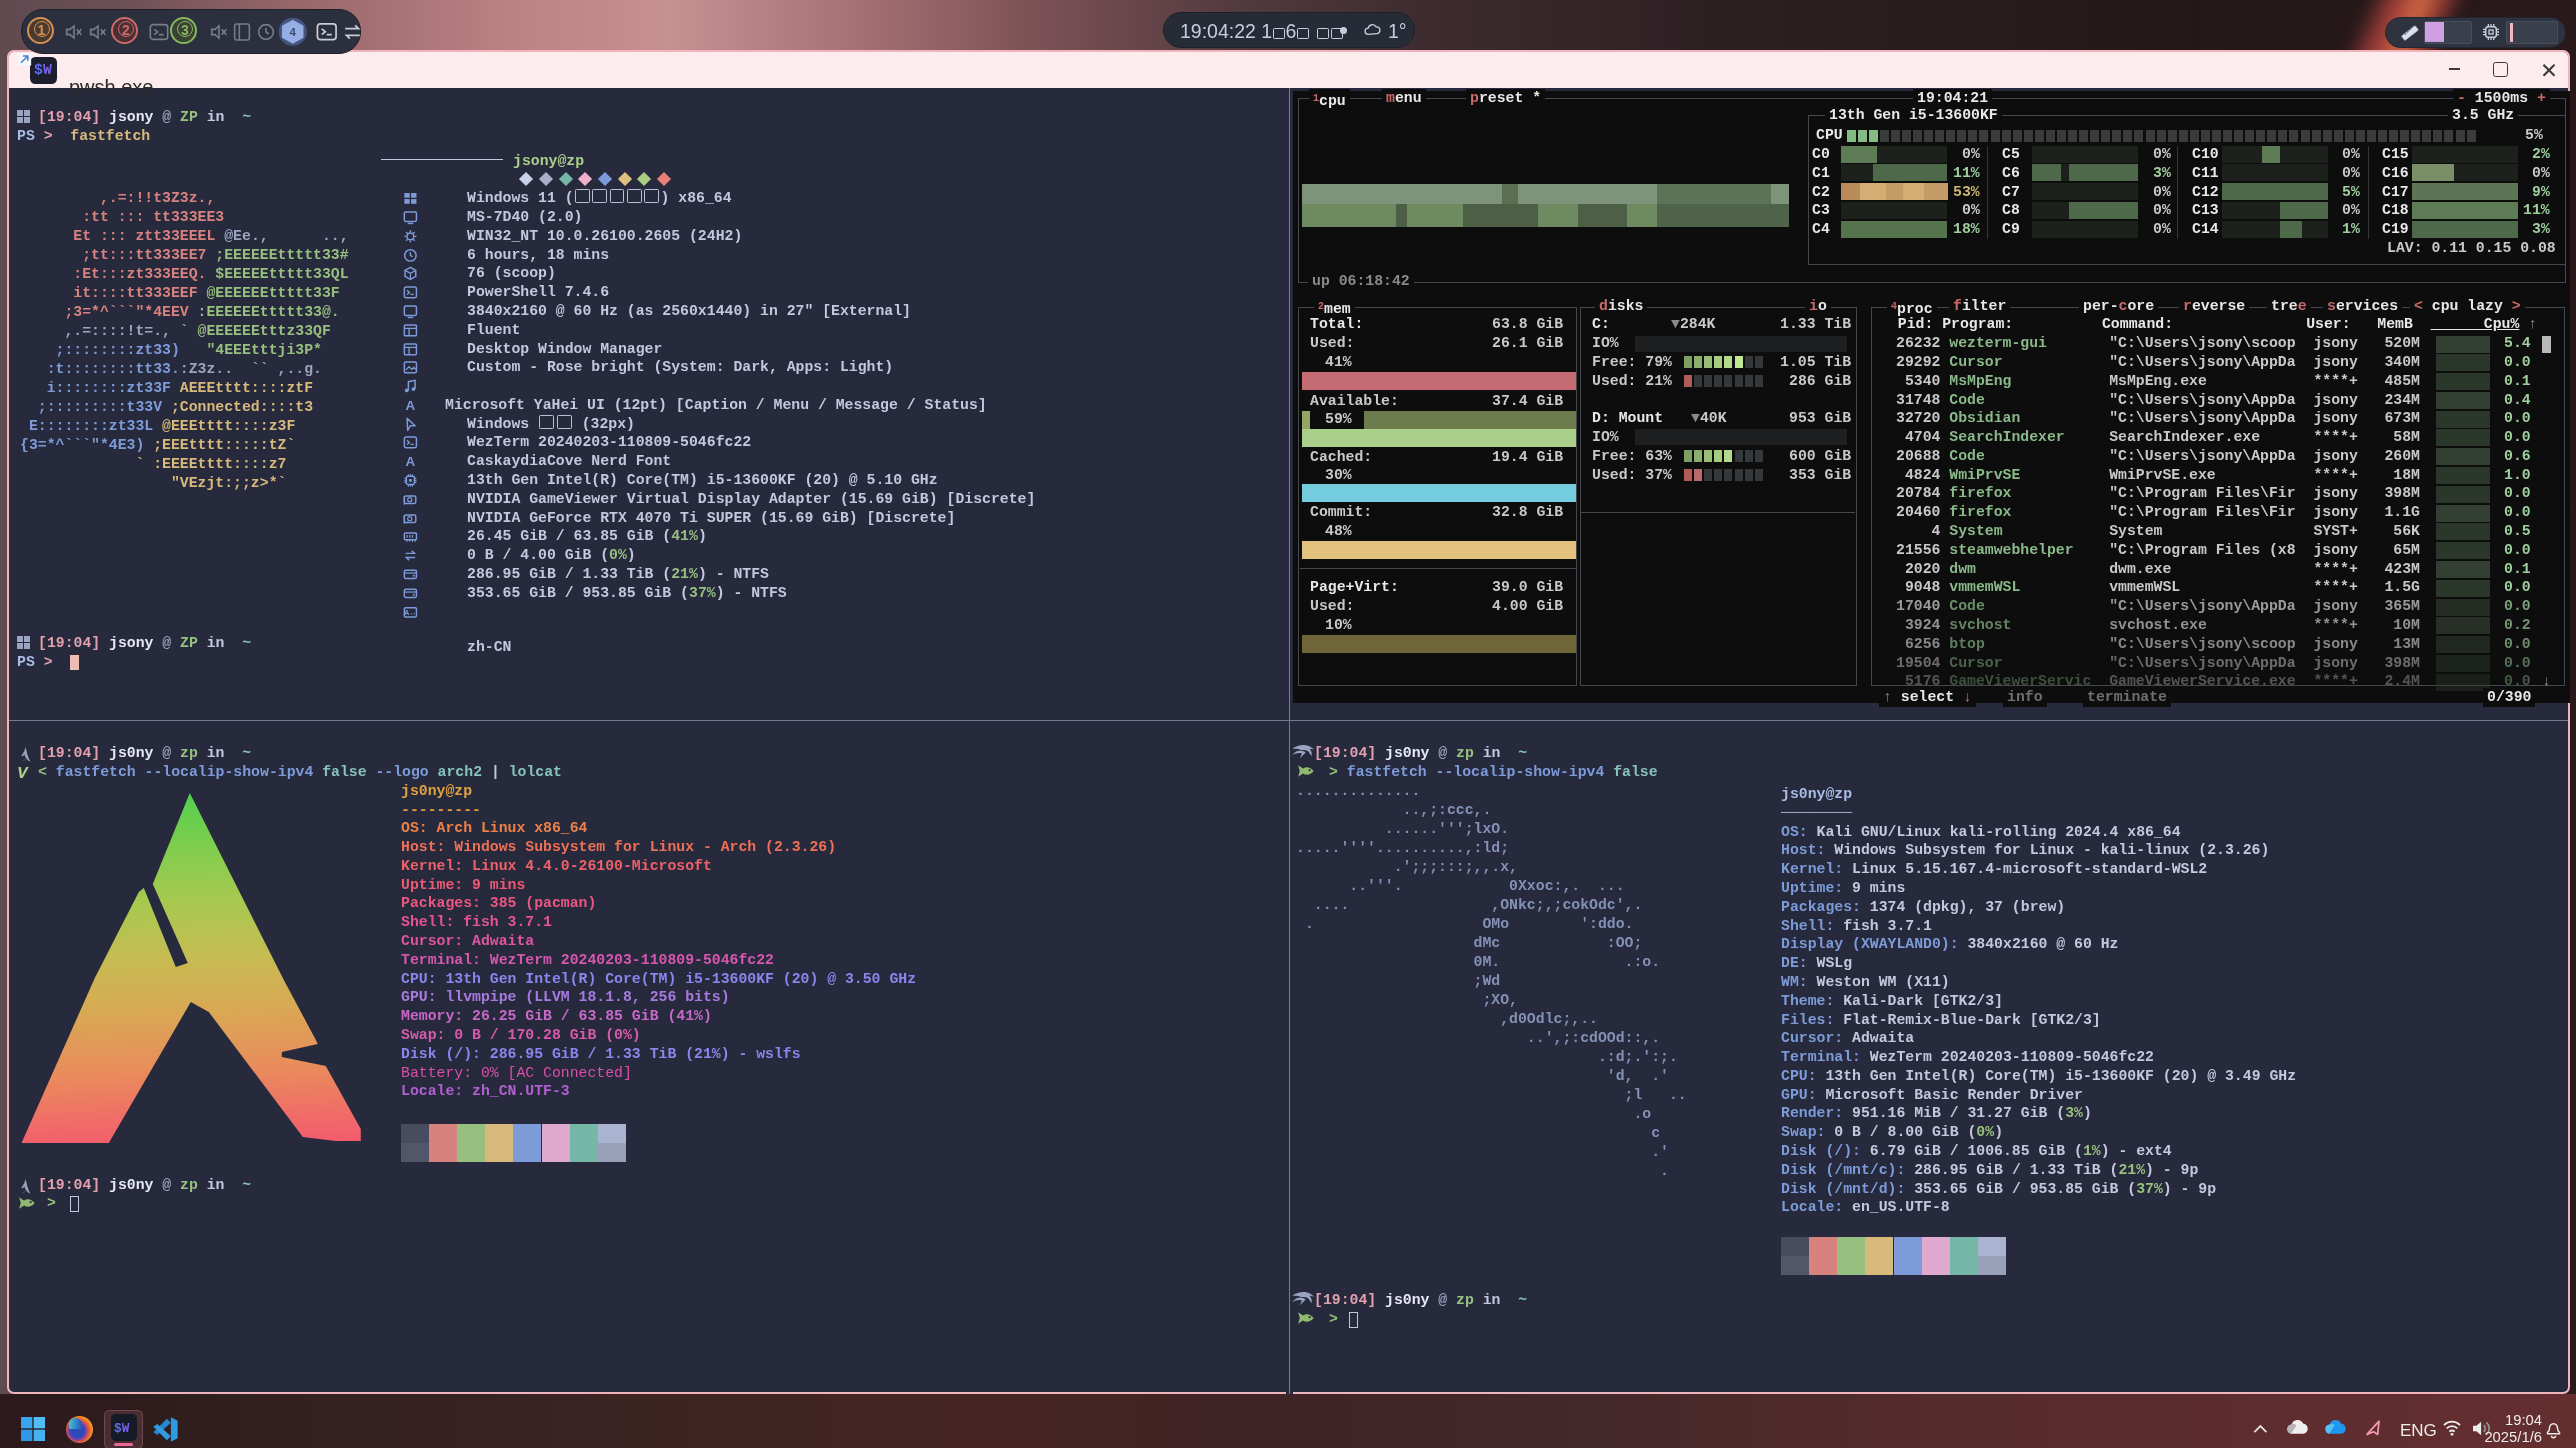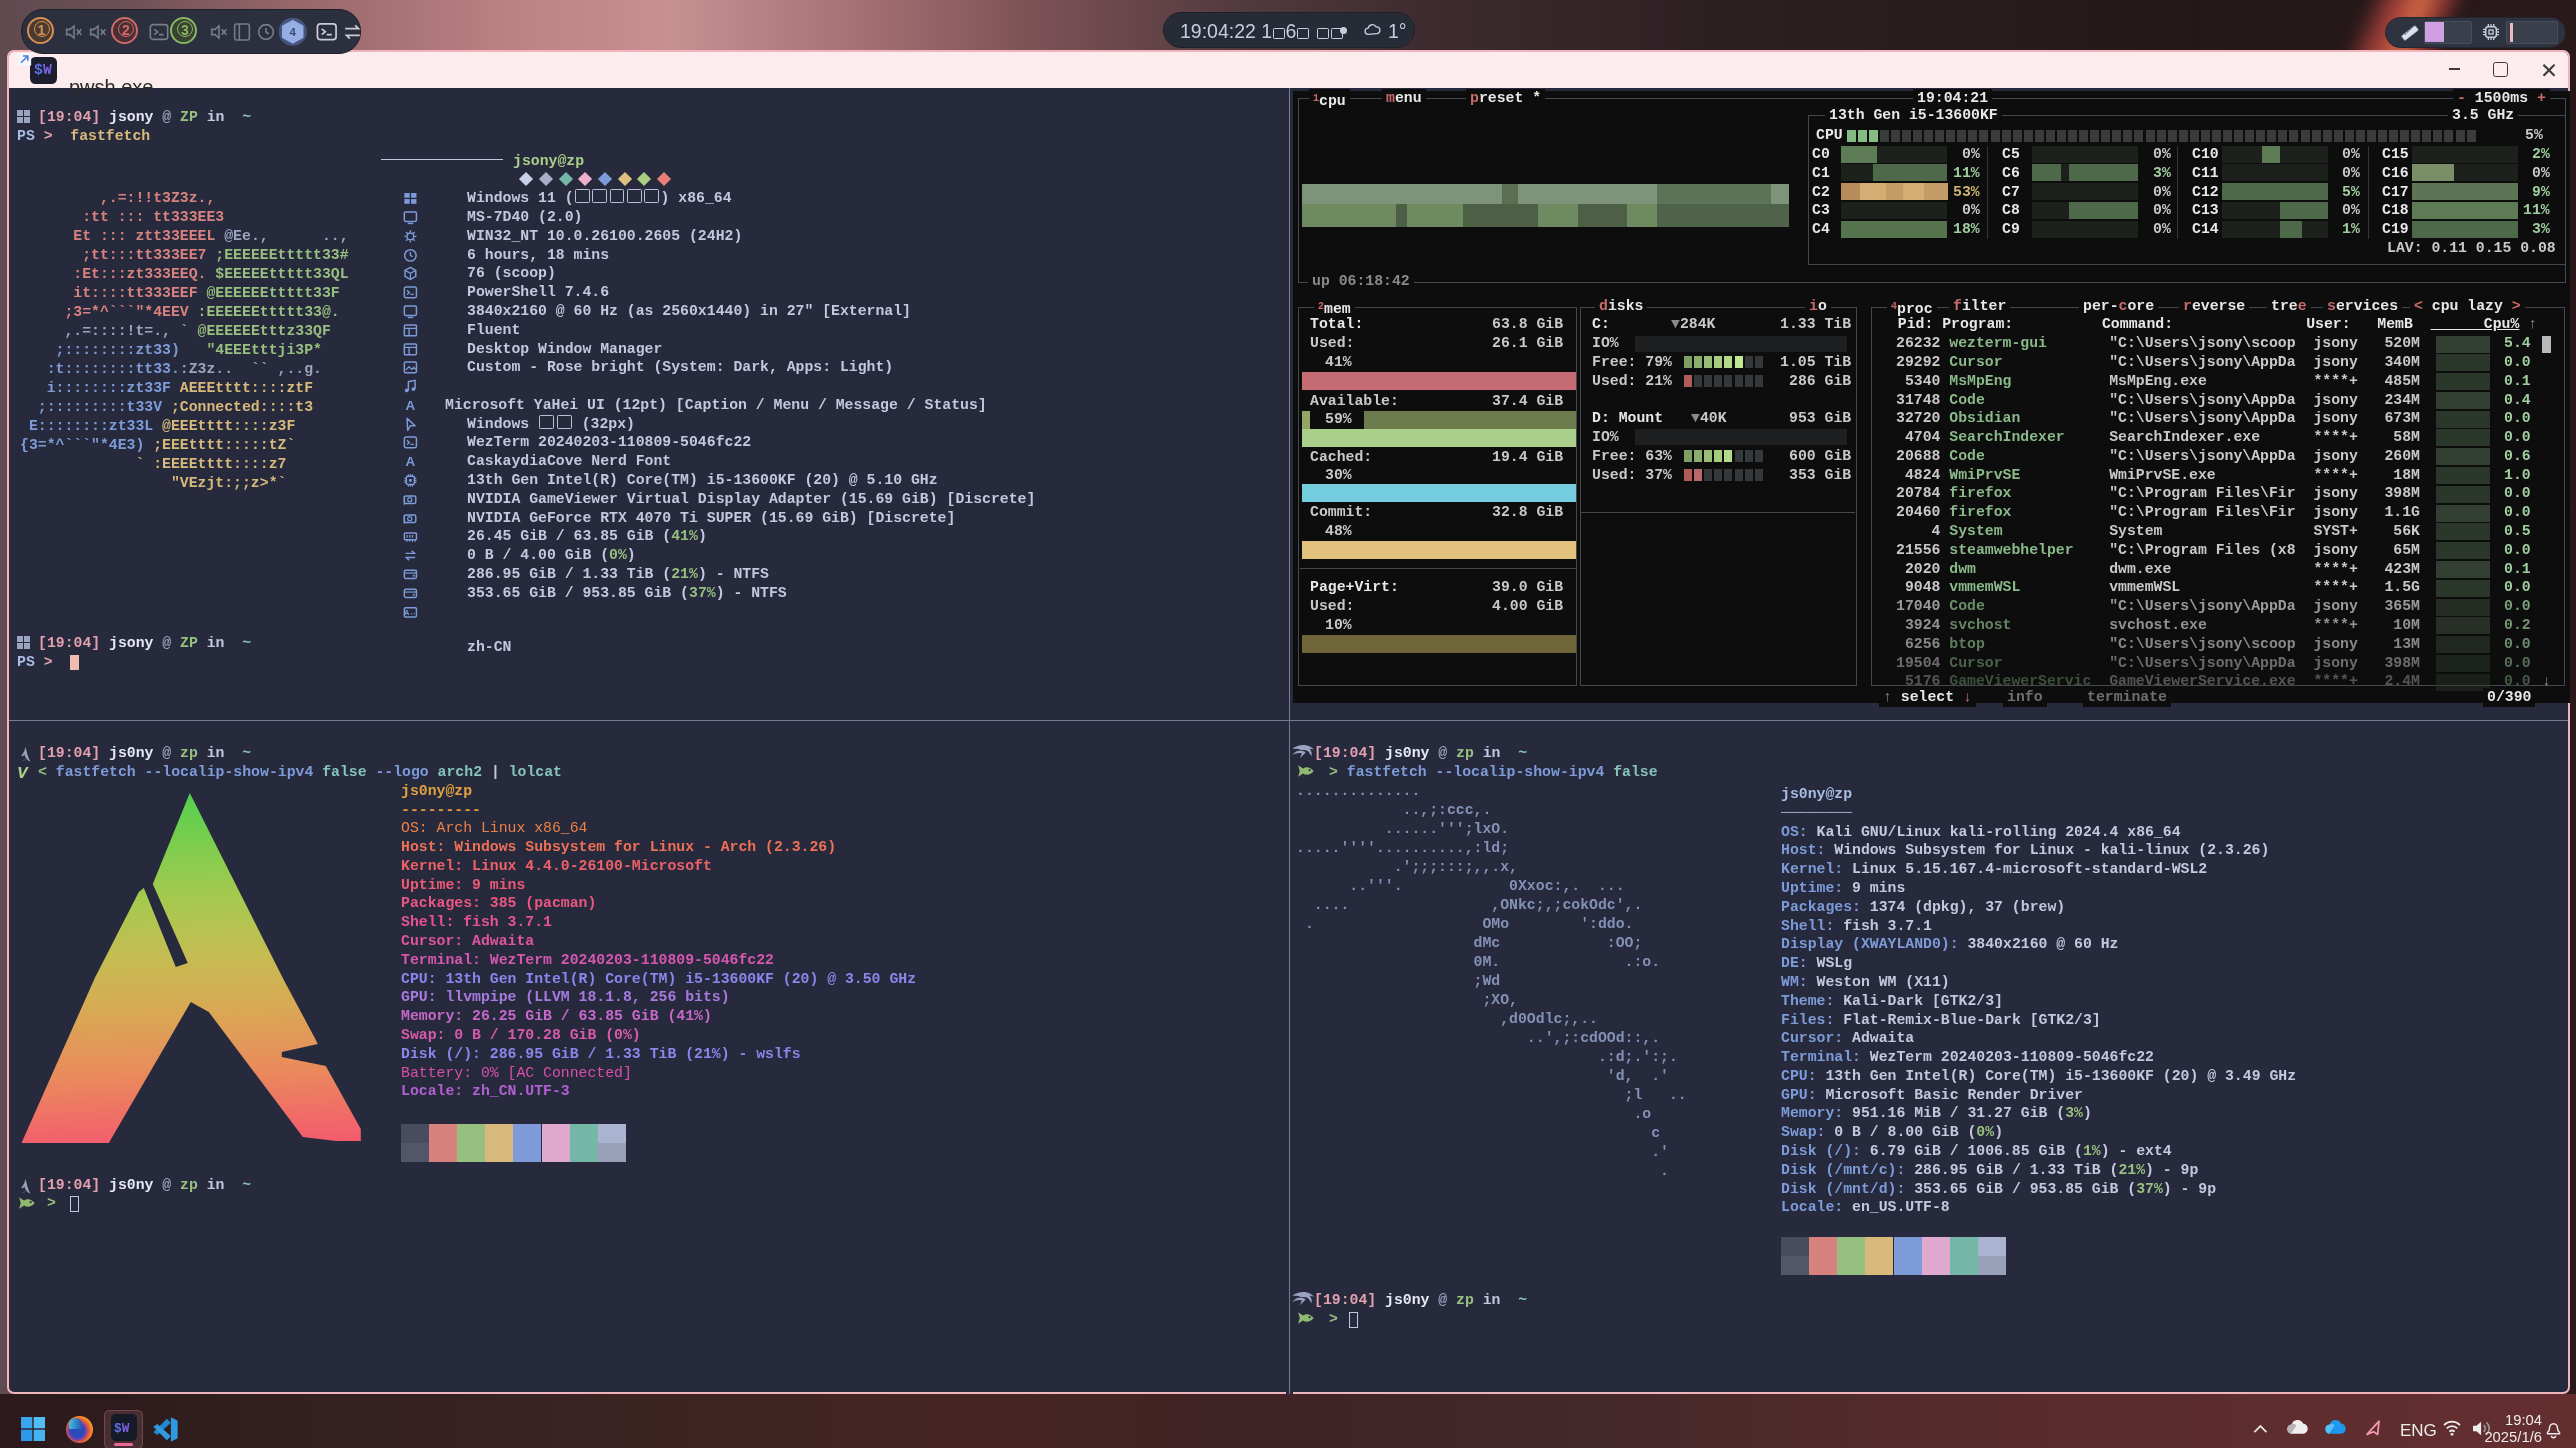--- a/index.html
+++ b/index.html
@@ -635,21 +635,21 @@
 <pre class="bt" style="left:2542px;top:672px"><span class="bgry">↓</span></pre>
 <div class="abs" style="left:17px;top:746px;width:14.8px;height:14.8px"><svg width="17.4" height="17.4" viewBox="0 0 22 22">
         <path d="M11 1C10 6 8 9 5 13c1-.5 2-.5 3 0l1-3c.7 2.5 2.5 6 5 8-3-1-5-1-8 1 4-2 7-2 11 1C14 15 12 8 11 1z" fill="#9aa3bf"></path>
       </svg></div>
 <pre class="t" style="left:38px;top:744px"><span class="ppk">[19:04]</span><span class="wht b"> js0ny</span><span class="gry"> @</span><span class="grn"> zp</span><span class="lav"> in</span><span class="tea">  ~</span></pre>
 <div class="abs" style="left:17px;top:764px;font:italic 700 17.4px 'Liberation Mono';color:#a9cf8a">V</div>
 <pre class="t" style="left:38px;top:763px"><span class="grn">&lt;</span><span class="blu"> fastfetch --localip-show-ipv4</span><span class="tea"> false</span><span class="blu"> --logo</span><span class="tea"> arch2</span><span class="lav"> | </span><span class="tea">lolcat</span></pre>
 <div class="abs" style="left:14.8px;top:793px;width:348px;height:350px;background:linear-gradient(178deg,#4ed14e 0%,#7ecd4e 16%,#a8c94f 32%,#c6bc52 47%,#d9a854 62%,#ea8a5c 79%,#f4596f 100%);clip-path:polygon(175px 0px,269px 187px,300px 245px,303px 251px,267px 259px,267px 264px,311px 273px,346px 336px,346px 348px,321px 348px,288px 344px,194px 219px,176px 209px,94px 350px,6.7px 350px,80px 185px,124px 99px,129px 95px,161px 174px,173px 170px,138px 91px)"></div>
 <pre class="t" style="left:401px;top:782px;color:#e1a23f;font-weight:bold">js0ny@zp</pre>
 <pre class="t" style="left:401px;top:801px;color:#e59a3e;font-weight:bold">---------</pre>
-<pre class="t" style="left:401px;top:819px;color:#ec8148;font-weight:normal">OS: Arch Linux x86_64</pre>
+<pre class="t" style="left:401px;top:819px;color:#ec8148;font-weight:bold">OS: Arch Linux x86_64</pre>
 <pre class="t" style="left:401px;top:838px;color:#ee7057;font-weight:bold">Host: Windows Subsystem for Linux - Arch (2.3.26)</pre>
 <pre class="t" style="left:401px;top:857px;color:#ef6168;font-weight:bold">Kernel: Linux 4.4.0-26100-Microsoft</pre>
 <pre class="t" style="left:401px;top:876px;color:#ee5a74;font-weight:bold">Uptime: 9 mins</pre>
 <pre class="t" style="left:401px;top:894px;color:#ec5682;font-weight:bold">Packages: 385 (pacman)</pre>
 <pre class="t" style="left:401px;top:913px;color:#e75391;font-weight:bold">Shell: fish 3.7.1</pre>
 <pre class="t" style="left:401px;top:932px;color:#e054a0;font-weight:bold">Cursor: Adwaita</pre>
 <pre class="t" style="left:401px;top:951px;color:#d557af;font-weight:bold">Terminal: WezTerm 20240203-110809-5046fc22</pre>
 <pre class="t" style="left:401px;top:970px;color:#8d85ec;font-weight:bold">CPU: 13th Gen Intel(R) Core(TM) i5-13600KF (20) @ 3.50 GHz</pre>
 <pre class="t" style="left:401px;top:988px;color:#a87ae0;font-weight:bold">GPU: llvmpipe (LLVM 18.1.8, 256 bits)</pre>
 <pre class="t" style="left:401px;top:1007px;color:#c868c8;font-weight:bold">Memory: 26.25 GiB / 63.85 GiB (41%)</pre>
@@ -727,21 +727,21 @@
 <pre class="t" style="left:1781px;top:917px"><span class="blu b">Shell: </span>fish 3.7.1</pre>
 <pre class="t" style="left:1781px;top:935px"><span class="blu b">Display (XWAYLAND0): </span>3840x2160 @ 60 Hz</pre>
 <pre class="t" style="left:1781px;top:954px"><span class="blu b">DE: </span>WSLg</pre>
 <pre class="t" style="left:1781px;top:973px"><span class="blu b">WM: </span>Weston WM (X11)</pre>
 <pre class="t" style="left:1781px;top:992px"><span class="blu b">Theme: </span>Kali-Dark [GTK2/3]</pre>
 <pre class="t" style="left:1781px;top:1011px"><span class="blu b">Files: </span>Flat-Remix-Blue-Dark [GTK2/3]</pre>
 <pre class="t" style="left:1781px;top:1029px"><span class="blu b">Cursor: </span>Adwaita</pre>
 <pre class="t" style="left:1781px;top:1048px"><span class="blu b">Terminal: </span>WezTerm 20240203-110809-5046fc22</pre>
 <pre class="t" style="left:1781px;top:1067px"><span class="blu b">CPU: </span>13th Gen Intel(R) Core(TM) i5-13600KF (20) @ 3.49 GHz</pre>
 <pre class="t" style="left:1781px;top:1086px"><span class="blu b">GPU: </span>Microsoft Basic Render Driver</pre>
-<pre class="t" style="left:1781px;top:1104px"><span class="blu b">Memory: </span>951.16 MiB / 31.27 GiB (<span class="grn">3%</span>)</pre>
+<pre class="t" style="left:1781px;top:1104px"><span class="blu b">Render: </span>951.16 MiB / 31.27 GiB (<span class="grn">3%</span>)</pre>
 <pre class="t" style="left:1781px;top:1123px"><span class="blu b">Swap: </span>0 B / 8.00 GiB (<span class="grn">0%</span>)</pre>
 <pre class="t" style="left:1781px;top:1142px"><span class="blu b">Disk (/): </span>6.79 GiB / 1006.85 GiB (<span class="grn">1%</span>) - ext4</pre>
 <pre class="t" style="left:1781px;top:1161px"><span class="blu b">Disk (/mnt/c): </span>286.95 GiB / 1.33 TiB (<span class="grn">21%</span>) - 9p</pre>
 <pre class="t" style="left:1781px;top:1180px"><span class="blu b">Disk (/mnt/d): </span>353.65 GiB / 953.85 GiB (<span class="grn">37%</span>) - 9p</pre>
 <pre class="t" style="left:1781px;top:1198px"><span class="blu b">Locale: </span>en_US.UTF-8</pre>
 <div class="abs" style="left:1781px;top:1237px;width:28px;height:19px;background:#474c5e;"></div>
 <div class="abs" style="left:1781px;top:1256px;width:28px;height:19px;background:#515669;"></div>
 <div class="abs" style="left:1809px;top:1237px;width:28px;height:19px;background:#d8827f;"></div>
 <div class="abs" style="left:1809px;top:1256px;width:28px;height:19px;background:#d8827f;"></div>
 <div class="abs" style="left:1837px;top:1237px;width:28px;height:19px;background:#97bf7f;"></div>

